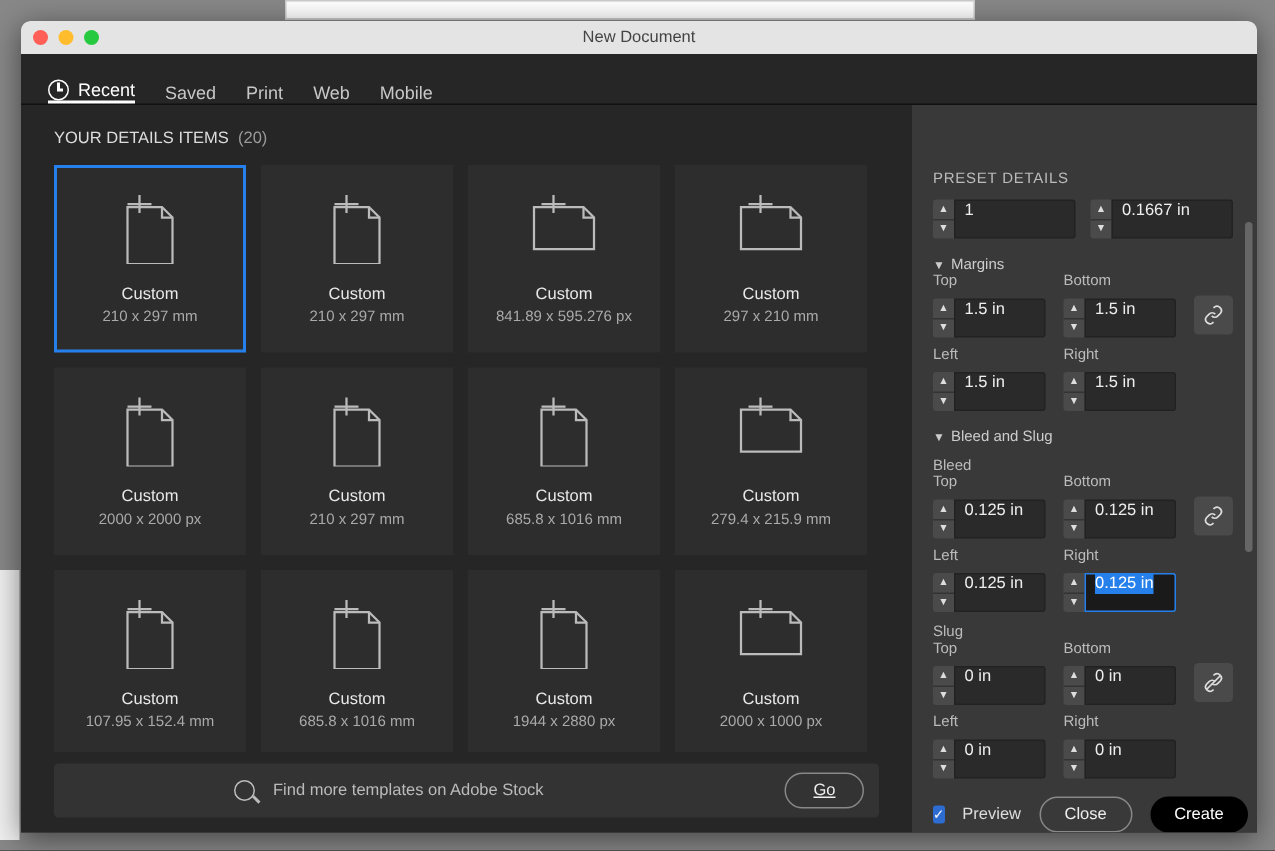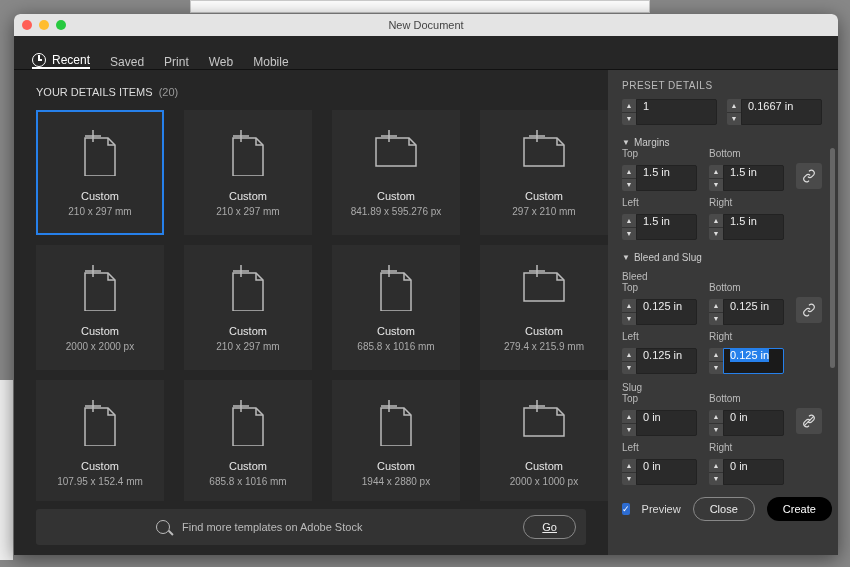--- a/index.html
+++ b/index.html
@@ -79,21 +79,21 @@
     font-size: 11px;
     padding: 6px 0 12px 22px;
   }
   .recent-header .count { color: #999; }
   .grid {
     flex: 1;
     overflow-y: auto;
     padding: 0 27px 0 22px;
     display: grid;
     grid-template-columns: repeat(4, 128px);
-    gap: 10px 20px;
+    gap: 10px 10px;
   }
   .card {
     height: 125px;
     background: #2d2d2d;
     border: 1px solid transparent;
     display: flex;
     flex-direction: column;
     align-items: center;
     justify-content: center;
     cursor: pointer;
@@ -133,20 +133,21 @@
   .right {
     flex: 1;
     background: #393939;
     color: #ddd;
     display: flex;
     flex-direction: column;
     padding: 10px 16px 0 14px;
     font-size: 10px;
     overflow-y: auto;
     position: relative;
+    justify-content: flex-end;
   }
   .right-scroll-thumb {
     position:absolute; right:3px; top:78px; width:5px; height:220px; background:#666; border-radius:3px;
   }
   .right h4 { font-size:10px; color:#bbb; font-weight:normal; letter-spacing:.5px;}
   .field-row {
     display: flex; gap: 10px; margin-top: 8px;
   }
   .field-group { flex:1; display:flex; flex-direction:column; gap:3px;}
   .field-label { font-size:10px; color:#bbb; }

